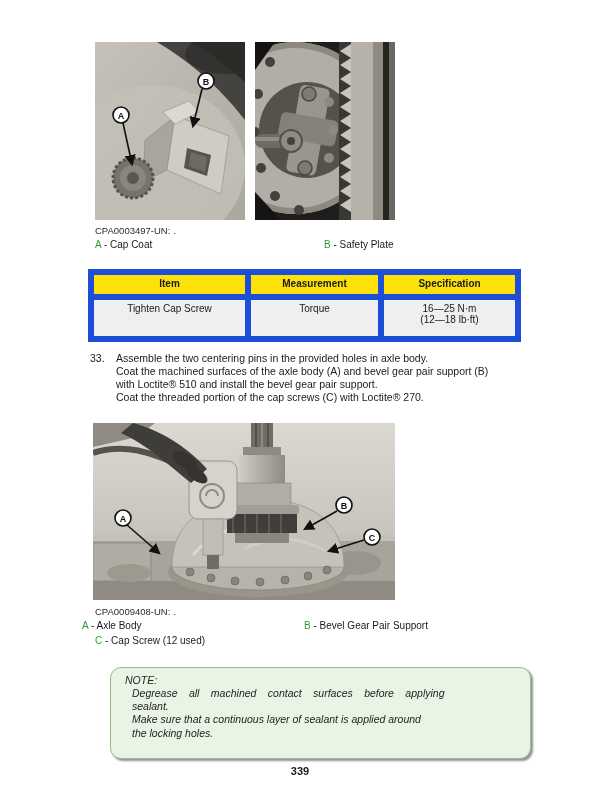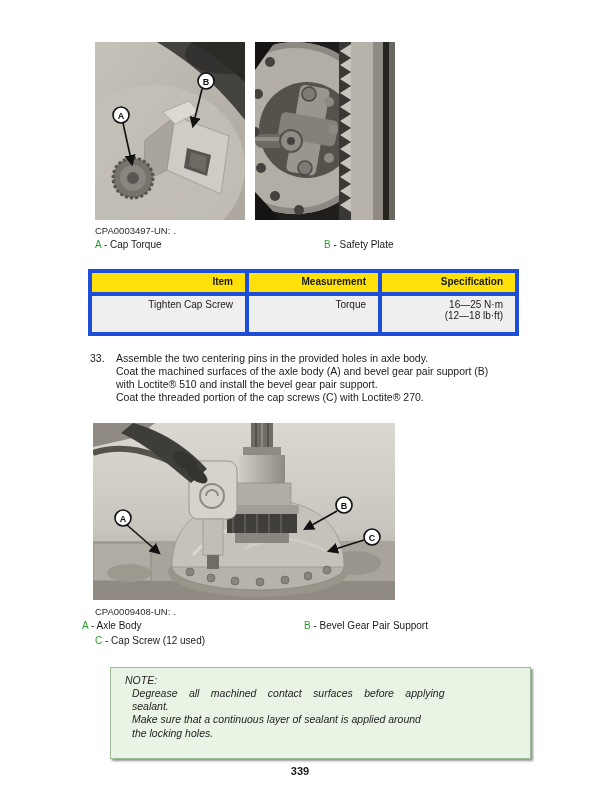--- a/index.html
+++ b/index.html
@@ -10,30 +10,30 @@
   .abs{position:absolute;}
   
   .photo{position:absolute;overflow:hidden;background:#9a968e;}
   .photo svg{display:block;}
   
   .caption{font-size:9.5px;color:#2b2b2b;letter-spacing:0;}
   .legend-item{font-size:10px;color:#1a1a1a;white-space:nowrap;}
   .legend-key{color:#2f9a2f;}
   
   table.spec{border-collapse:collapse;table-layout:fixed;font-size:10px;}
-  table.spec th,table.spec td{border:4px solid #1d4ed8;text-align:right;vertical-align:top;padding:3px 12px;}
+  table.spec th,table.spec td{border:6px solid #1d4ed8;text-align:center;vertical-align:top;padding:3px 12px;}
   table.spec th{background:#ffe10a;font-weight:bold;height:13px;}
   table.spec td{background:#efefef;height:30px;}
   
   .step{display:flex;font-size:10.5px;line-height:13px;}
   .step-num{width:26px;flex:0 0 26px;}
   .step-lines div{white-space:nowrap;}
   
   .note{
-    position:absolute;background:#eaf4e4;border:1px solid #9cba94;border-radius:0;
+    position:absolute;background:#eaf4e4;border:1px solid #9cba94;border-radius:11px;
     box-shadow:2px 2px 2px rgba(90,90,90,.65);
     font-style:italic;font-size:10.5px;line-height:13.2px;color:#222;
   }
   .note-title{position:absolute;left:14px;top:6px;}
   .note-lines{position:absolute;left:21px;top:19px;right:16px;}
   .note-lines div{white-space:nowrap;}
   .note-lines div.justified{word-spacing:8.5px;}
   
   .pageno{position:absolute;left:0;right:0;top:765px;text-align:center;font-size:11px;font-weight:bold;}
 </style>
@@ -114,21 +114,21 @@
       <circle cx="36" cy="99" r="11" fill="#8f8c85" stroke="#55524c" stroke-width="2"></circle>
       <circle cx="36" cy="99" r="4" fill="#44423e"></circle>
       <polygon points="0,0 20,0 0,28" fill="#151413"></polygon>
       <polygon points="0,150 0,178 26,178" fill="#151413"></polygon>
     </svg>
   </div>
 
   <div class="abs caption" style="left:95px;top:225px;">CPA0003497-UN: .</div>
   <div class="abs legend-item" style="left:95px;top:239px;">
     <span class="legend-key">A</span>
-    <span>- Cap Torque</span>
+    <span>- Cap Coat</span>
   </div>
   <div class="abs legend-item" style="left:304px;top:239px;padding-left:20px;">
     <span class="legend-key">B</span>
     <span>- Safety Plate</span>
   </div>
 
   <table class="spec abs" style="left:88px;top:269px;width:427px;">
     <colgroup>
         <col style="width:157px">
         <col style="width:133px">

